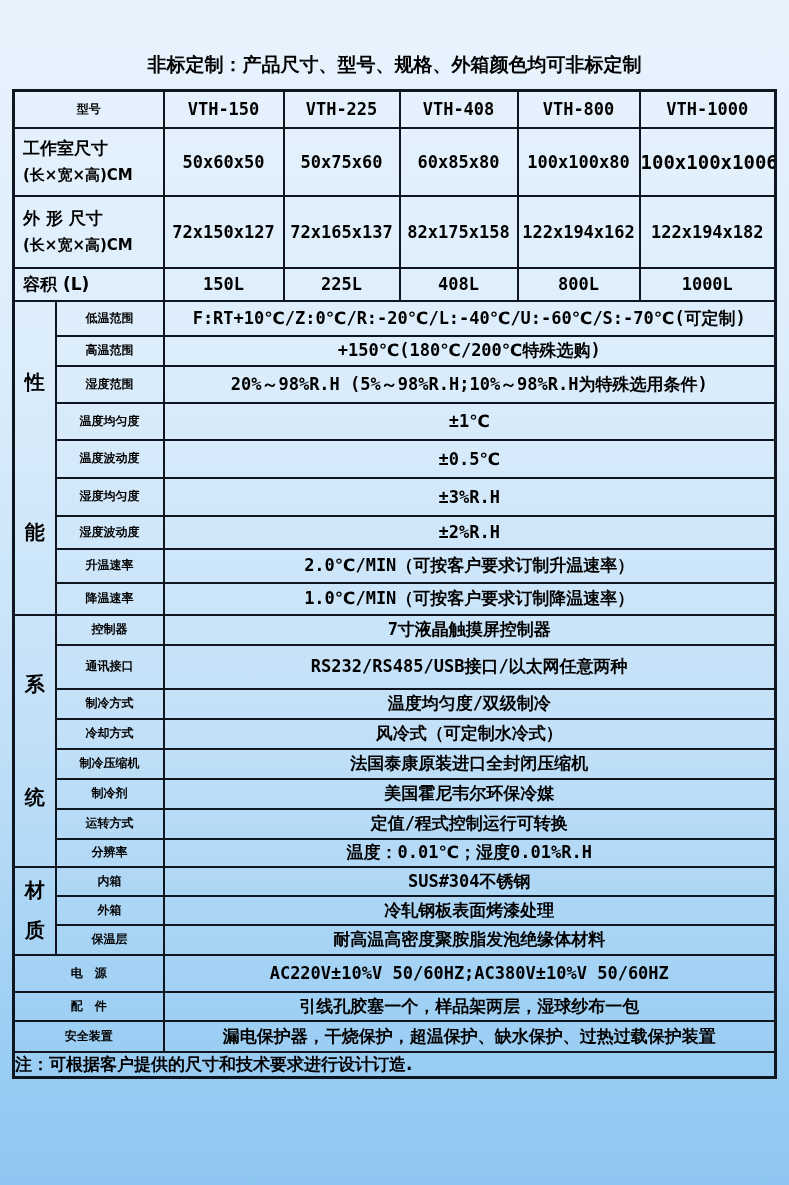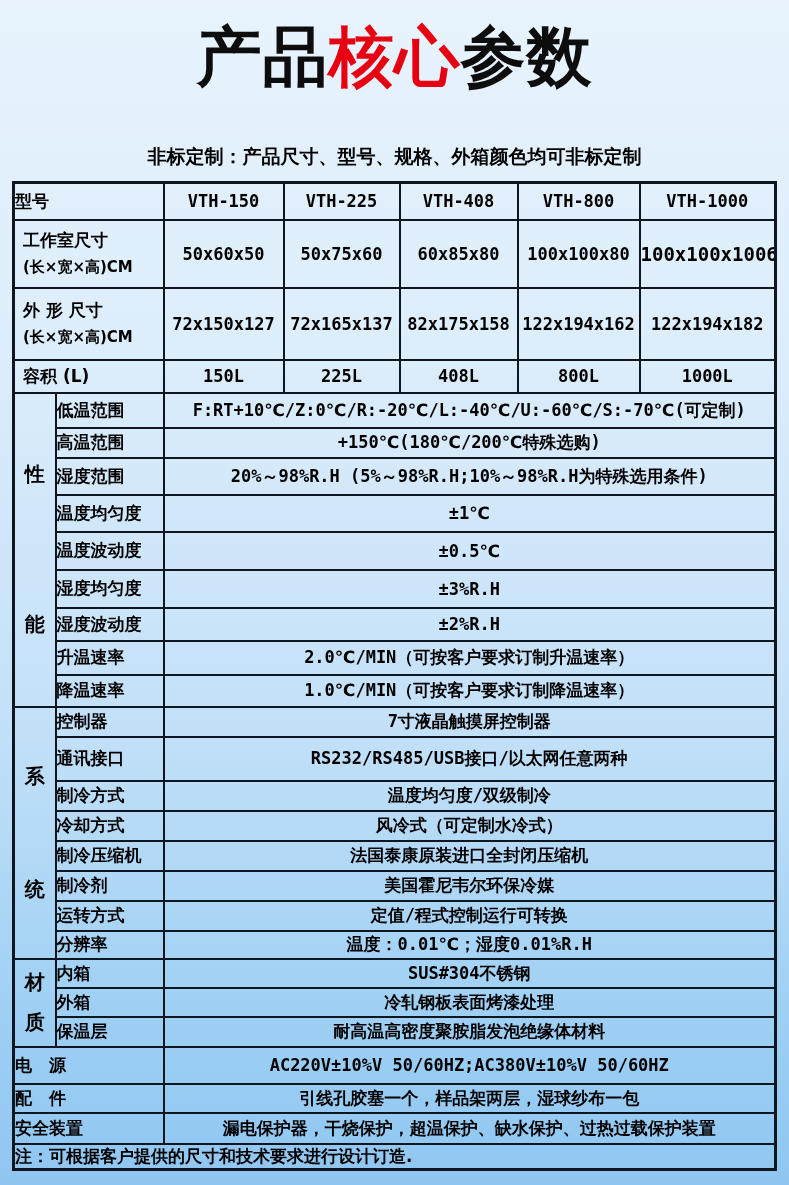--- a/index.html
+++ b/index.html
@@ -42,21 +42,21 @@
     border-collapse:collapse;
     table-layout:fixed;
     border:3px solid #10161f;
   }
   table.spec td{
     border:2px solid #10161f;
     font-weight:bold;
     overflow:hidden;
     padding:0;
   }
-  .lbl{ text-align:left; font-size:17px; }
+  .lbl{ text-align:center; font-size:12px; }
   .lbl2{ font-size:17px; vertical-align:middle; }
   .lbl2 .ln{ padding-left:8px; line-height:1.7; }
   .lbl2 .ln.small{ font-size:15px; }
   .val{
     text-align:center;
     padding-left:12px;
     font-size:17px;
     font-family:"DejaVu Sans Mono","DejaVu Sans",sans-serif;
     white-space:nowrap;
   }
@@ -75,23 +75,20 @@
     text-align:left;
     padding-left:46px;
     font-size:17px;
   }
 </style>
 </head>
 <body>
 
 <div class="page">
 
-  <div class="title">
-    <span>产品</span><span class="hl">核心</span><span>参数</span>
-  </div>
   <div class="custom-line">非标定制：产品尺寸、型号、规格、外箱颜色均可非标定制</div>
 
   <table class="spec">
     <colgroup>
       <col style="width:42px">
         <col style="width:108px">
         <col style="width:120px">
         <col style="width:116px">
         <col style="width:118px">
         <col style="width:122px">

